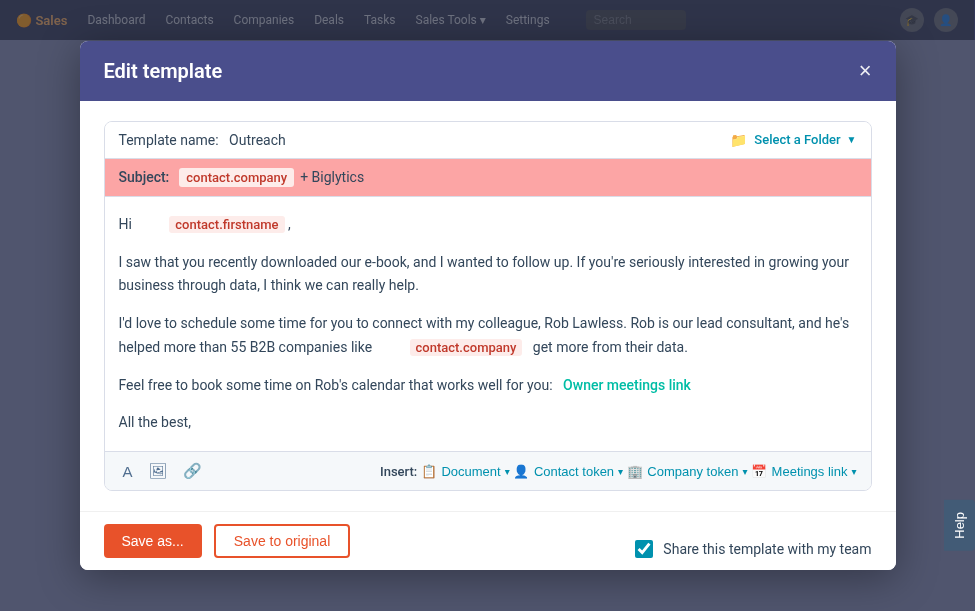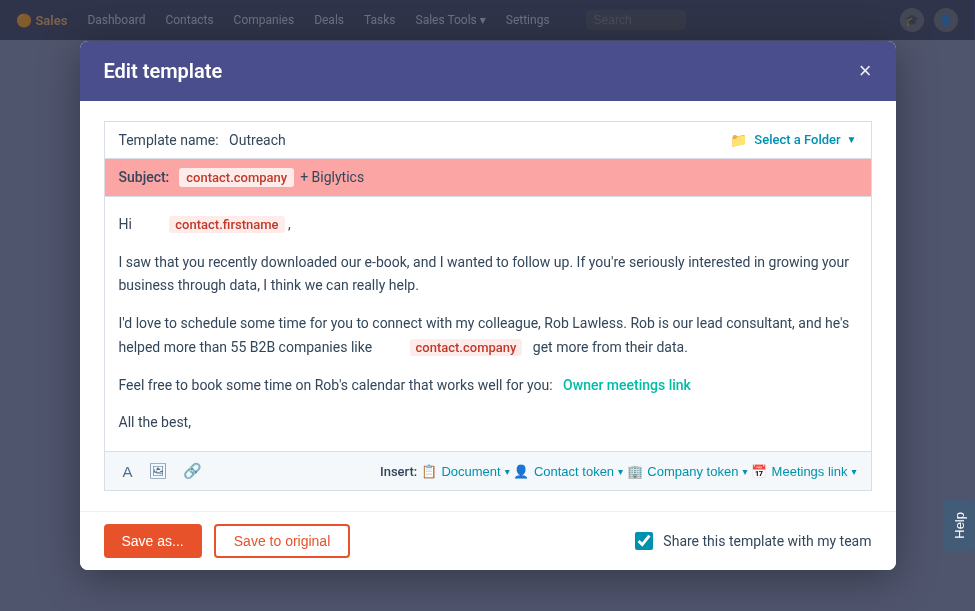--- a/index.html
+++ b/index.html
@@ -129,21 +129,21 @@
       flex: 1;
       overflow: hidden;
       display: flex;
       flex-direction: column;
       gap: 0;
     }
 
     
     .editor-box {
       border: 1px solid #d9dde8;
-      border-radius: 0;
+      border-radius: 8px;
       overflow: hidden;
       flex: 1;
       display: flex;
       flex-direction: column;
     }
 
     
     .template-name-row {
       display: flex;
       align-items: center;
@@ -285,21 +285,21 @@
     }
     .insert-btn .chev {
       font-size: 10px;
       color: #0091ae;
     }
 
     
     .modal-footer {
       padding: 12px 24px;
       display: flex;
-      align-items: center;
+      align-items: flex-end;
       gap: 12px;
       flex-shrink: 0;
       border-top: 1px solid #f0f0f0;
       background: #fff;
     }
     .btn-save-as {
       background: #e8522a;
       color: #fff;
       border: none;
       border-radius: 4px;

